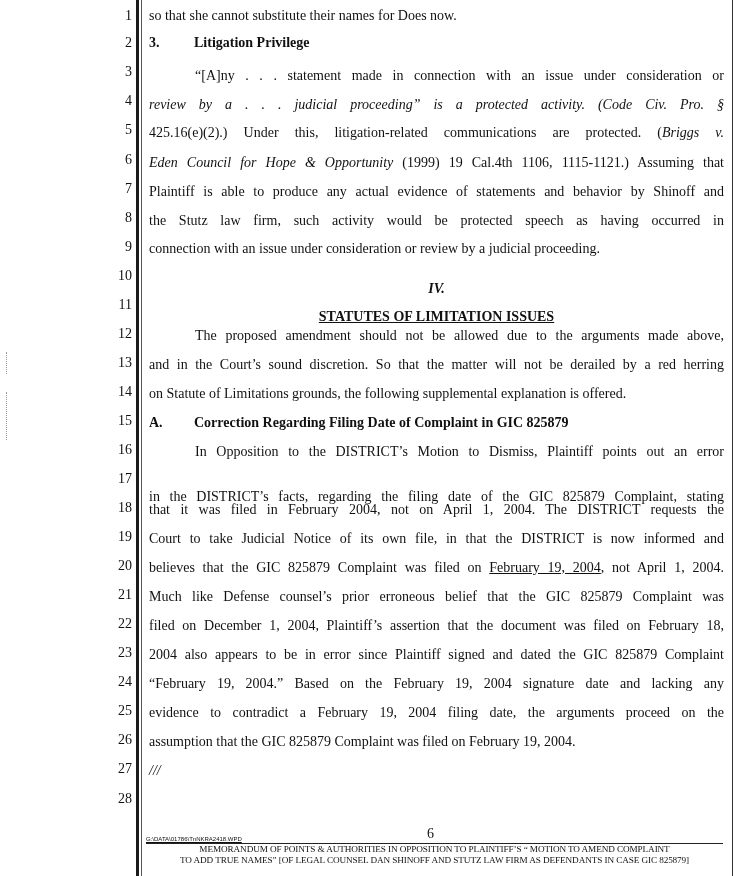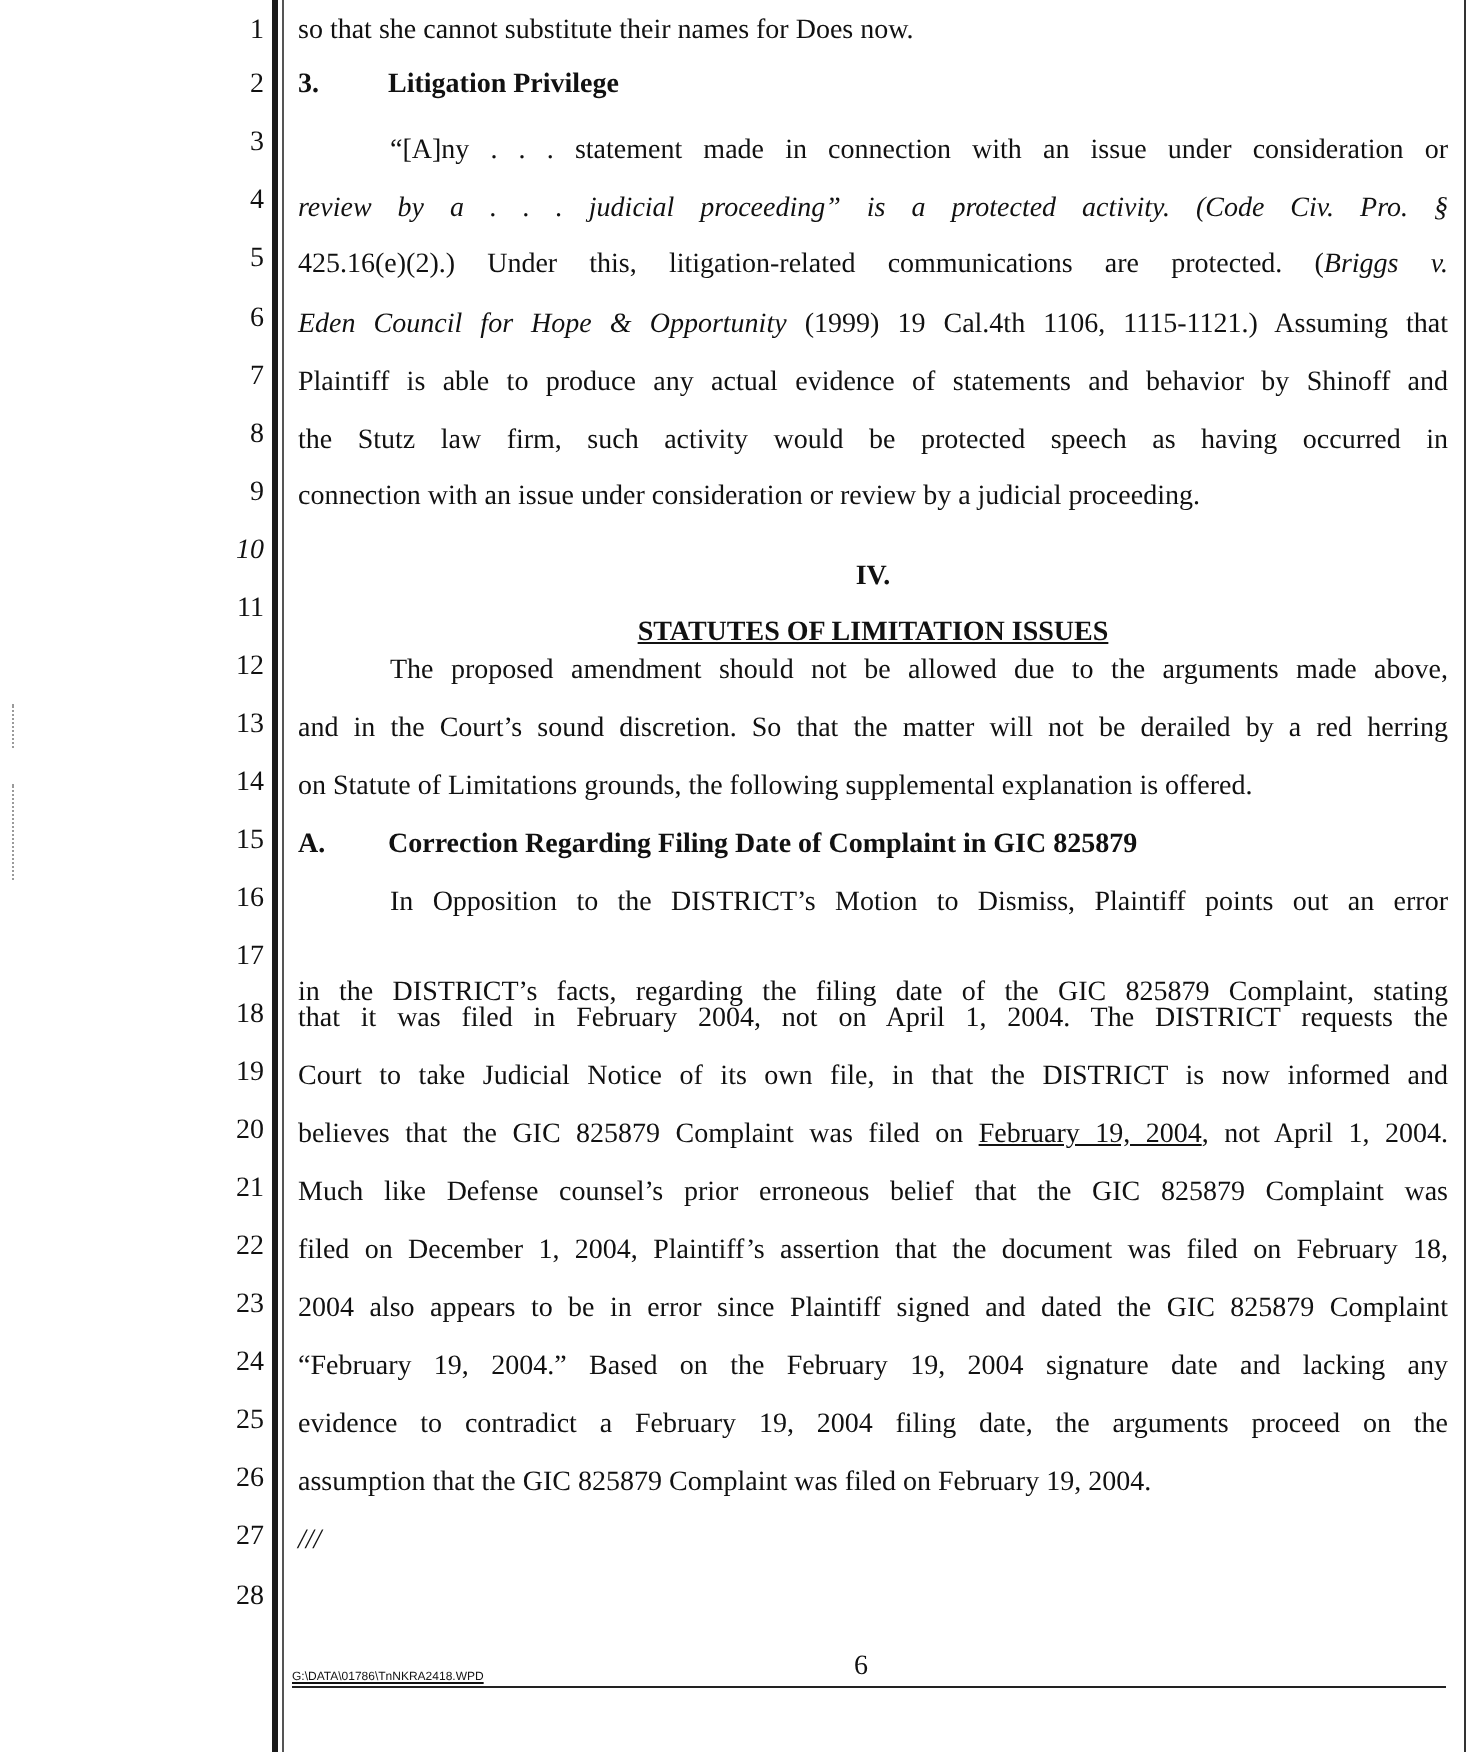--- a/index.html
+++ b/index.html
@@ -58,21 +58,21 @@
   <div class="line-nums" id="lineNums">
       <div class="ln" style="top: 8px;">1</div>
       <div class="ln" style="top: 35px;">2</div>
       <div class="ln" style="top: 64px;">3</div>
       <div class="ln" style="top: 93px;">4</div>
       <div class="ln" style="top: 122px;">5</div>
       <div class="ln" style="top: 152px;">6</div>
       <div class="ln" style="top: 181px;">7</div>
       <div class="ln" style="top: 210px;">8</div>
       <div class="ln" style="top: 239px;">9</div>
-      <div class="ln" style="top: 268px; font-style: italic;">10</div>
+      <div class="ln" style="top: 268px;">10</div>
       <div class="ln" style="top: 297px;">11</div>
       <div class="ln" style="top: 326px;">12</div>
       <div class="ln" style="top: 355px;">13</div>
       <div class="ln" style="top: 384px;">14</div>
       <div class="ln" style="top: 413px;">15</div>
       <div class="ln" style="top: 442px;">16</div>
       <div class="ln" style="top: 471px;">17</div>
       <div class="ln" style="top: 500px;">18</div>
       <div class="ln" style="top: 529px;">19</div>
       <div class="ln" style="top: 558px;">20</div>
@@ -91,21 +91,21 @@
     <div class="bl" style="top:34px;">
       <span class="heading-num">3.</span><span class="bold">Litigation Privilege</span>
     </div>
     <div class="bl justify indent" style="top:67px;">“[A]ny . . . statement made in connection with an issue under consideration or</div>
     <div class="bl justify" style="top:96px;font-style:italic;">review by a . . . judicial proceeding” is a protected activity. (Code Civ. Pro. §</div>
     <div class="bl justify" style="top:124px;"><span>425.16(e)(2).) Under this, litigation-related communications are protected. (</span><span class="it">Briggs v.</span></div>
     <div class="bl justify" style="top:154px;"><span class="it">Eden Council for Hope &amp; Opportunity</span><span> (1999) 19 Cal.4th 1106, 1115-1121.) Assuming that</span></div>
     <div class="bl justify" style="top:183px;">Plaintiff is able to produce any actual evidence of statements and behavior by Shinoff and</div>
     <div class="bl justify" style="top:212px;">the Stutz law firm, such activity would be protected speech as having occurred in</div>
     <div class="bl" style="top:240px;">connection with an issue under consideration or review by a judicial proceeding.</div>
-    <div class="bl center bold" style="top:270px;">IV.</div>
+    <div class="bl center bold" style="top:270px;font-style:italic;">IV.</div>
     <div class="bl center bold" style="top:298px;"><span class="ul">STATUTES OF LIMITATION ISSUES</span></div>
     <div class="bl justify indent" style="top:327px;">The proposed amendment should not be allowed due to the arguments made above,</div>
     <div class="bl justify" style="top:356px;">and in the Court’s sound discretion. So that the matter will not be derailed by a red herring</div>
     <div class="bl" style="top:385px;">on Statute of Limitations grounds, the following supplemental explanation is offered.</div>
     <div class="bl" style="top:414px;">
       <span class="heading-num">A.</span><span class="bold">Correction Regarding Filing Date of Complaint in GIC 825879</span>
     </div>
     <div class="bl justify indent" style="top:443px;">In Opposition to the DISTRICT’s Motion to Dismiss, Plaintiff points out an error</div>
     <div class="bl justify" style="top:488px;">in the DISTRICT’s facts, regarding the filing date of the GIC 825879 Complaint, stating</div>
     <div class="bl justify" style="top:501px;">that it was filed in February 2004, not on April 1, 2004. The DISTRICT requests the</div>
@@ -116,13 +116,17 @@
     <div class="bl justify" style="top:646px;">2004 also appears to be in error since Plaintiff signed and dated the GIC 825879 Complaint</div>
     <div class="bl justify" style="top:675px;">“February 19, 2004.” Based on the February 19, 2004 signature date and lacking any</div>
     <div class="bl justify" style="top:704px;">evidence to contradict a February 19, 2004 filing date, the arguments proceed on the</div>
     <div class="bl" style="top:733px;">assumption that the GIC 825879 Complaint was filed on February 19, 2004.</div>
     <div class="bl it" style="top:762px;">///</div>
   </div>
 
   <div class="page-num">6</div>
   <div class="footer-path">G:\DATA\01786\TnNKRA2418.WPD</div>
   <div class="footer-rule"></div>
+  <div class="footer-title">
+    <div>MEMORANDUM OF POINTS &amp; AUTHORITIES IN OPPOSITION TO PLAINTIFF’S “ MOTION TO AMEND COMPLAINT</div>
+    <div>TO ADD TRUE NAMES” [OF LEGAL COUNSEL DAN SHINOFF AND STUTZ LAW FIRM AS DEFENDANTS IN CASE GIC 825879]</div>
+  </div>
 </div>
 
 </body></html>

